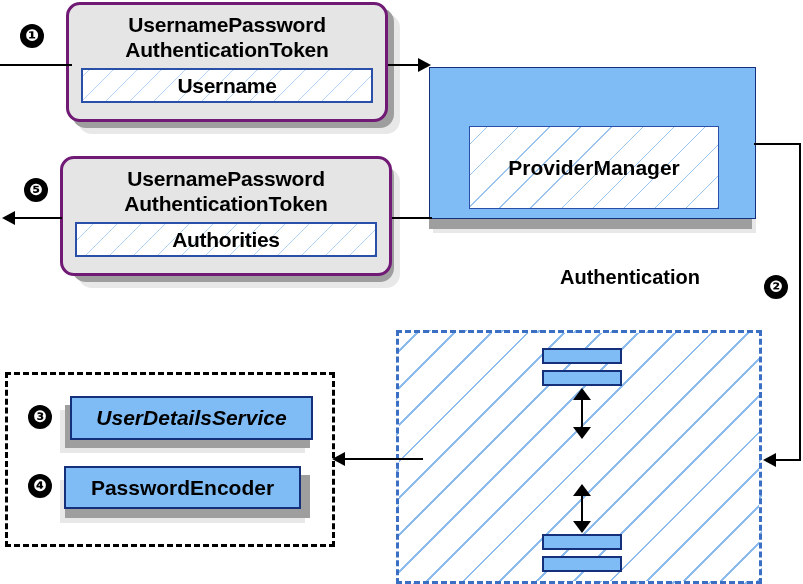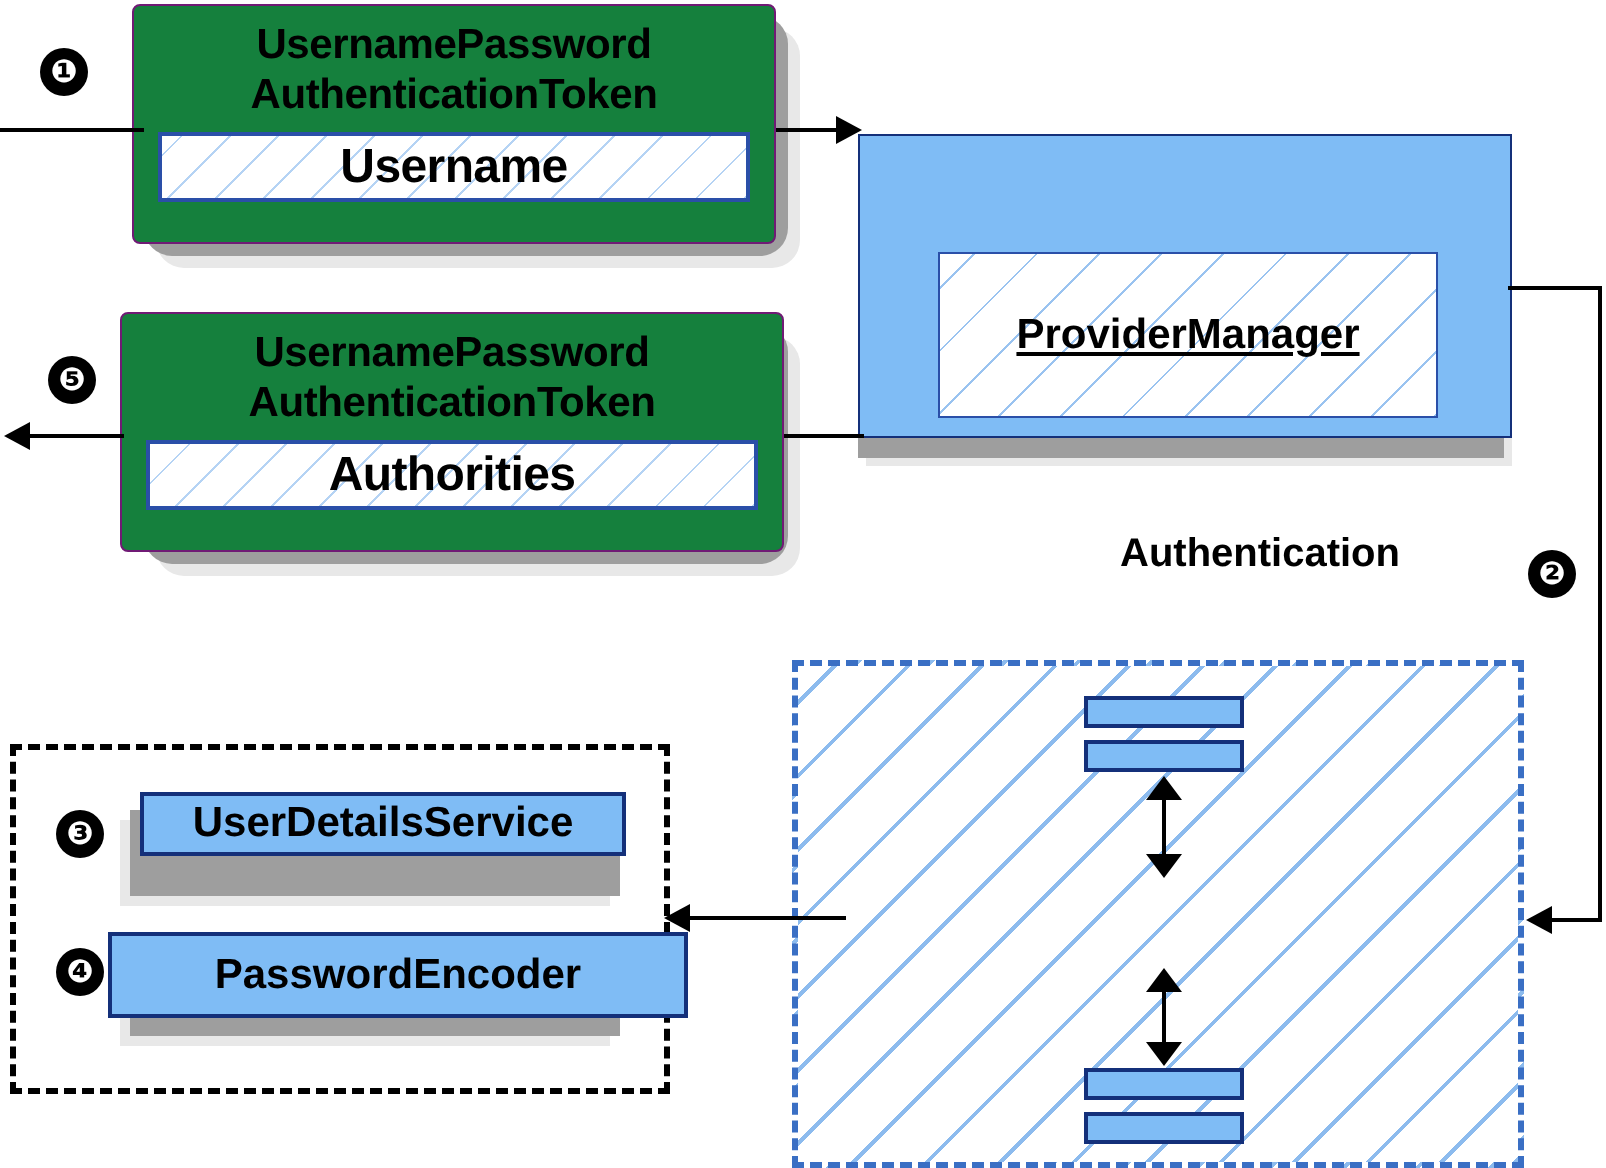--- a/index.html
+++ b/index.html
@@ -39,23 +39,23 @@
     background: #e8e8e8;
     z-index: 1;
   }
   .shadow-near {
     background: #9e9e9e;
     z-index: 2;
   }
 
   
   .token-card {
-    background: #15803d;
-    border: 1px solid #701a75;
-    border-radius: 4px;
+    background: #e5e5e5;
+    border: 3px solid #701a75;
+    border-radius: 14px;
     box-sizing: border-box;
     z-index: 10;
   }
   .token-title {
     text-align: center;
     font-weight: bold;
     font-size: 21px;
     color: #000000;
     line-height: 25px;
     padding-top: 7px;
@@ -73,21 +73,21 @@
     border: 2px solid #2a4fa8;
     box-sizing: border-box;
     background-color: #ffffff;
     background-image: repeating-linear-gradient(
         -45deg,
         rgba(120,175,235,0.55) 0px,
         rgba(120,175,235,0.55) 1px,
         rgba(255,255,255,0) 1px,
         rgba(255,255,255,0) 17px);
     font-weight: bold;
-    font-size: 24px;
+    font-size: 21px;
     color: #000000;
     text-align: center;
     line-height: 31px;
     letter-spacing: -0.3px;
   }
 
   
   .square-card {
     background: #7FBCF5;
     border: 1px solid #14307a;
@@ -111,21 +111,20 @@
         rgba(120,175,235,0.75) 1px,
         rgba(255,255,255,0) 1px,
         rgba(255,255,255,0) 22px);
     font-weight: bold;
     font-size: 21px;
     color: #000000;
     text-align: right;
     display: flex;
     align-items: center;
     justify-content: center;
-    text-decoration: underline;
   }
 
   
   .bar-card {
     background: #7FBCF5;
     border: 2px solid #14307a;
     box-sizing: border-box;
     font-weight: bold;
     font-size: 21px;
     color: #000000;
@@ -290,24 +289,24 @@
   <div class="abs mini-bar" style="left:542px; top:556px; width:80px; height:16px;"></div>
 
   <div class="abs hline" style="left:345px; top:458px; width:78px;"></div>
   <div class="abs arrow-left" style="left:332px; top:452px;"></div>
 
   <div class="abs dashed-black" style="left:5px; top:372px; width:330px; height:175px;"></div>
 
   <div class="abs marker" style="left:28px; top:405px;">❸</div>
   <div class="abs shadow-far" style="left:60px; top:410px; width:245px; height:43px;"></div>
   <div class="abs shadow-near" style="left:65px; top:405px; width:245px; height:43px;"></div>
-  <div class="abs bar-card" style="left:70px; top:396px; width:243px; height:32px;">
+  <div class="abs bar-card" style="left:70px; top:396px; width:243px; height:44px;font-style:italic;">
     <span>UserDetailsService</span>
   </div>
 
   <div class="abs marker" style="left:28px; top:474px;">❹</div>
   <div class="abs shadow-far" style="left:60px; top:480px; width:245px; height:43px;"></div>
   <div class="abs shadow-near" style="left:65px; top:475px; width:245px; height:43px;"></div>
-  <div class="abs bar-card" style="left:54px; top:466px; width:290px; height:43px;">
+  <div class="abs bar-card" style="left:64px; top:466px; width:237px; height:43px;">
     <span>PasswordEncoder</span>
   </div>
 
 </div>
 
 </body></html>

